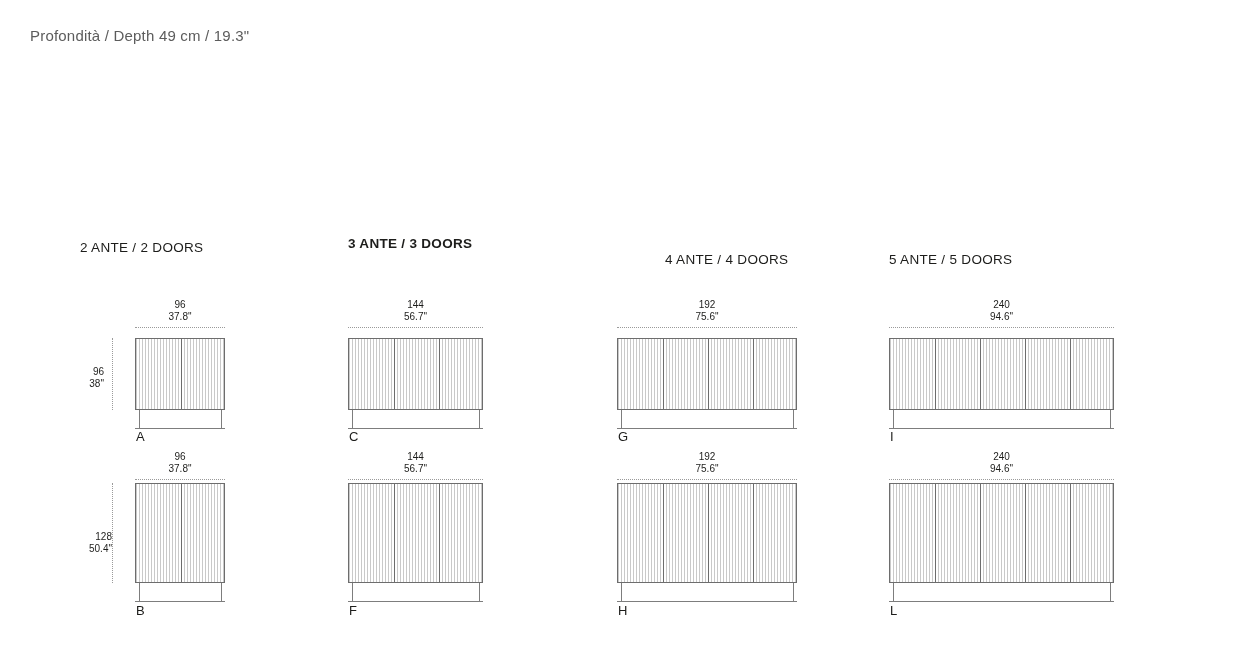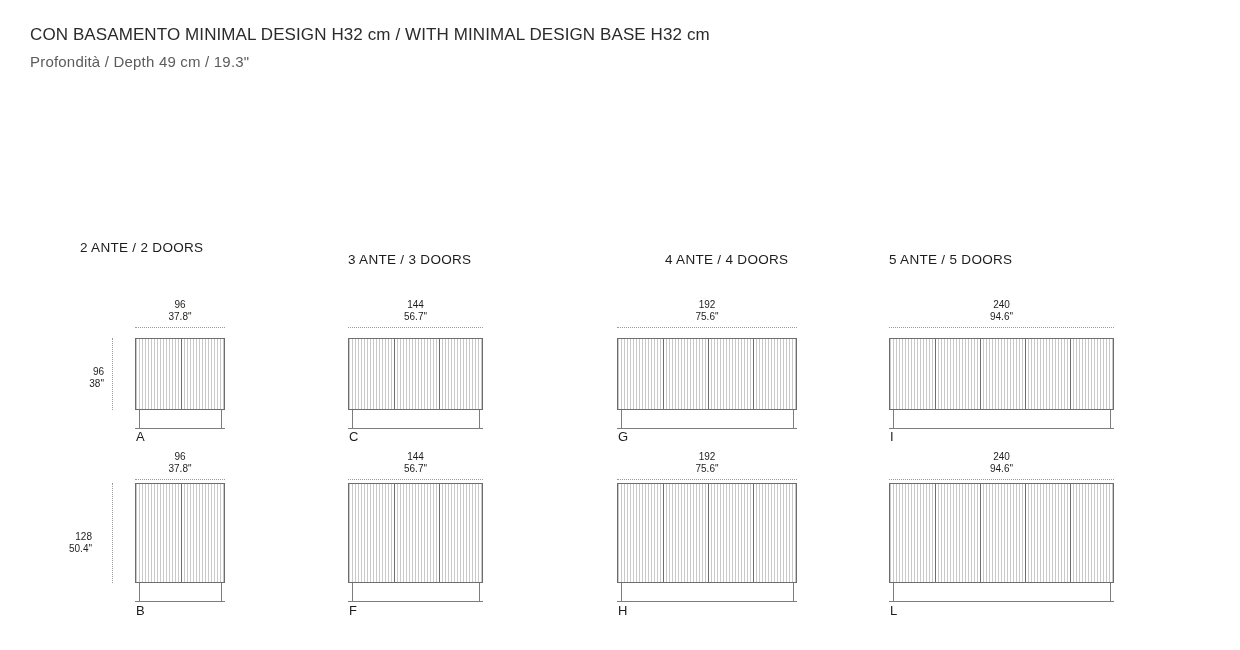--- a/index.html
+++ b/index.html
@@ -109,34 +109,33 @@
     position: absolute;
     font-size: 13px;
     color: #1d1d1b;
     letter-spacing: 0.4px;
   }
 </style>
 </head>
 <body>
 
 <div class="header">
-  <div class="subtitle">CON BASAMENTO MINIMAL DESIGN H32 cm / WITH MINIMAL DESIGN BASE H32 cm</div>
   <div class="depth">Profondità / Depth 49 cm / 19.3"</div>
 </div>
 
 <div class="col-head" style="left:80px;  top:240px;">2 ANTE / 2 DOORS</div>
-<div class="col-head" style="left:348px; top:252px;">3 ANTE / 3 DOORS</div>
+<div class="col-head" style="left:348px; top:236px;font-weight:bold;">3 ANTE / 3 DOORS</div>
 <div class="col-head" style="left:617px; top:252px;margin-left:48px;">4 ANTE / 4 DOORS</div>
 <div class="col-head" style="left:889px; top:252px;">5 ANTE / 5 DOORS</div>
 
 <div class="dimtext left" style="left:62px; top:366px; width:42px;">
   <div>96</div>
   <div>38"</div>
 </div>
-<div class="dimtext left" style="left:44px; top:531px; width:48px;">
+<div class="dimtext left" style="left:64px; top:531px; width:48px;">
   <div>128</div>
   <div>50.4"</div>
 </div>
 
 <div class="dimline-v" style="left:112px; top:338px; height:72px;"></div>
 <div class="dimline-v" style="left:112px; top:483px; height:100px;"></div>
 
 <div class="unit">
   <div class="dimtext" style="left:135px; top:299px; width:90px;">
     <div>96</div>

